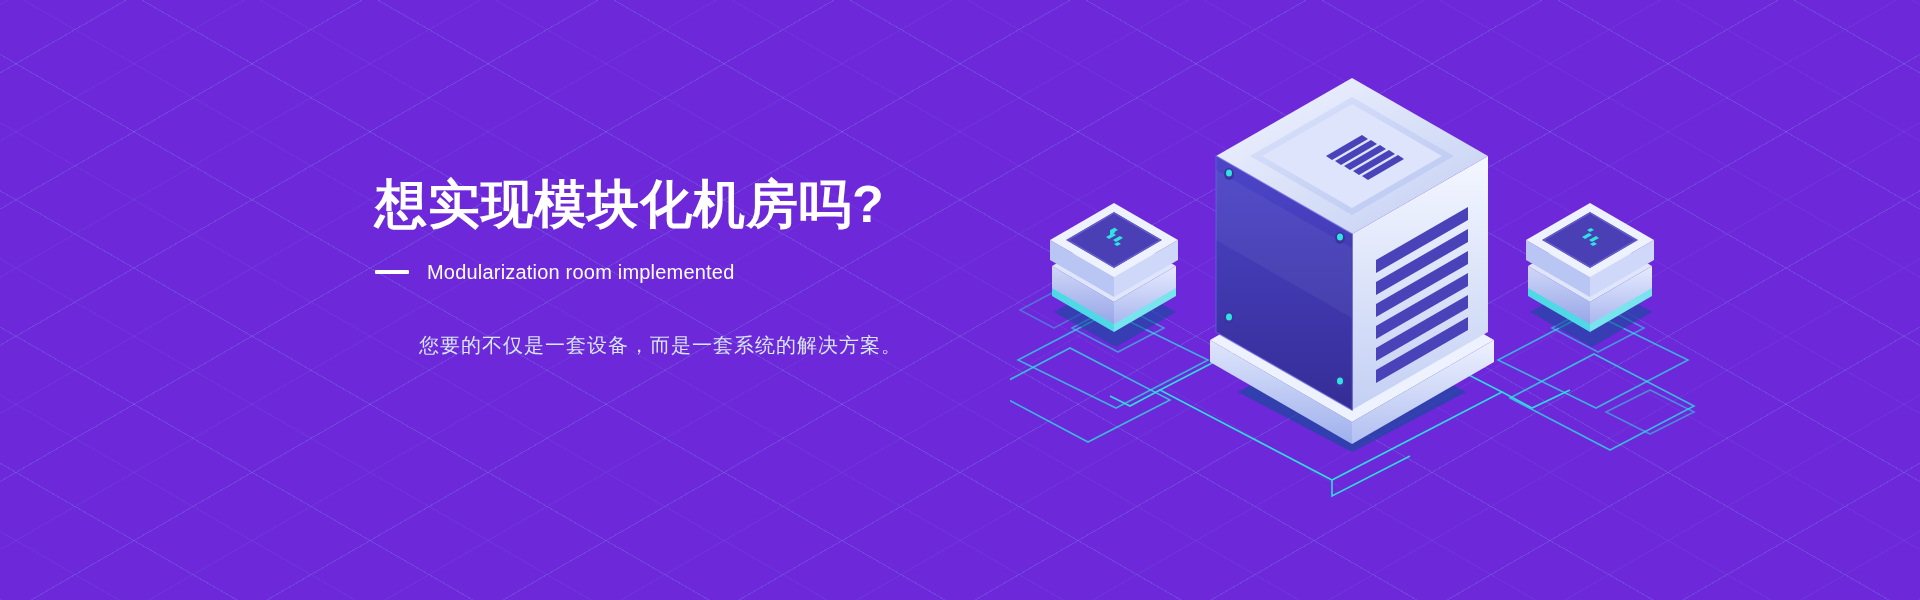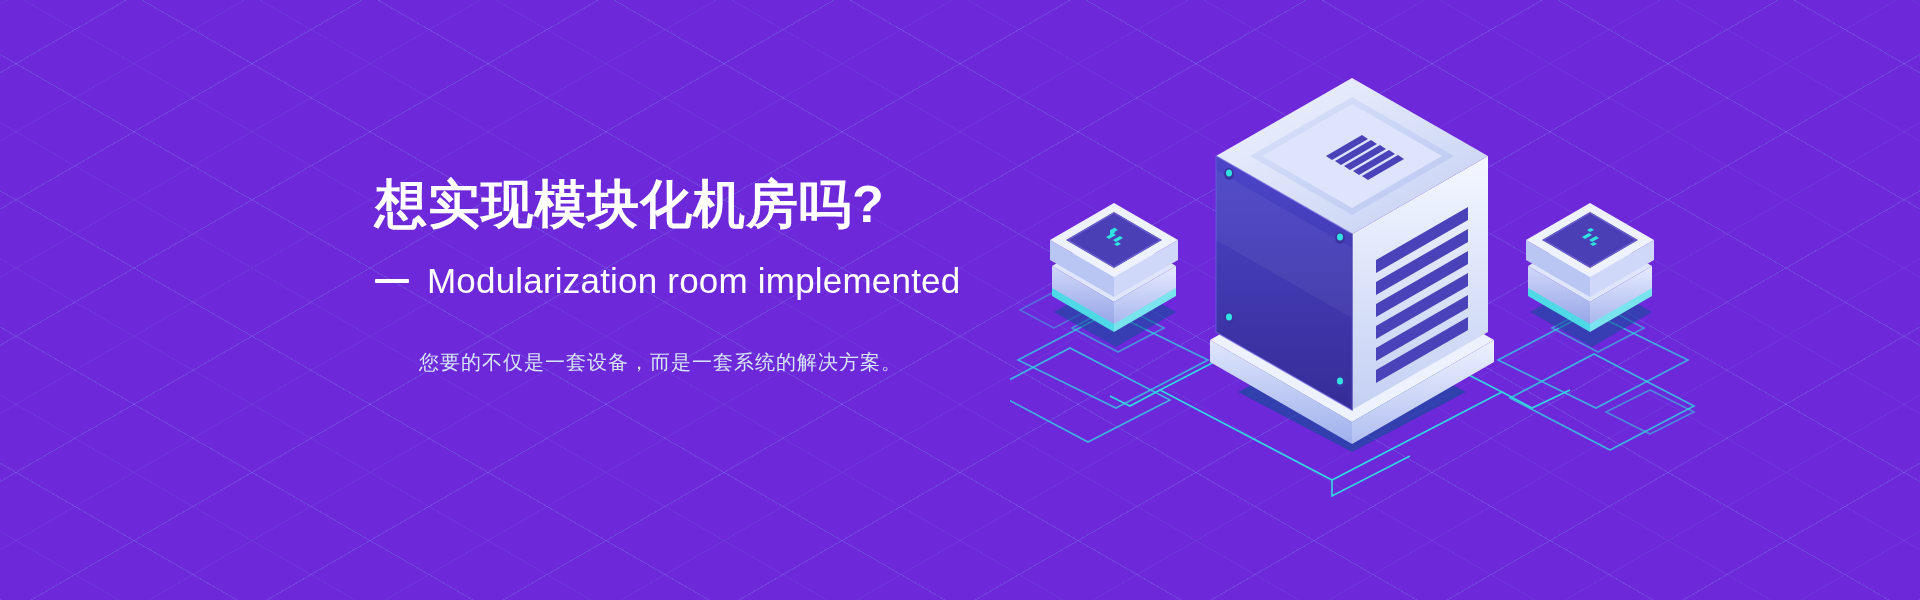--- a/index.html
+++ b/index.html
@@ -59,21 +59,21 @@
     margin-top:26px;
   }
   .sub-dash {
     width:34px; height:4px;
     background:#ffffff;
     border-radius:1px;
     margin-right:18px;
     flex:0 0 auto;
   }
   .subtitle {
-    font-size:35px;
+    font-size:20px;
     color:#ffffff;
     letter-spacing:0.2px;
     white-space:nowrap;
     text-align:right;
   }
   .body-text {
     margin-top:48px;
     font-size:20px;
     color:#d6e6f4;
     letter-spacing:1px;

